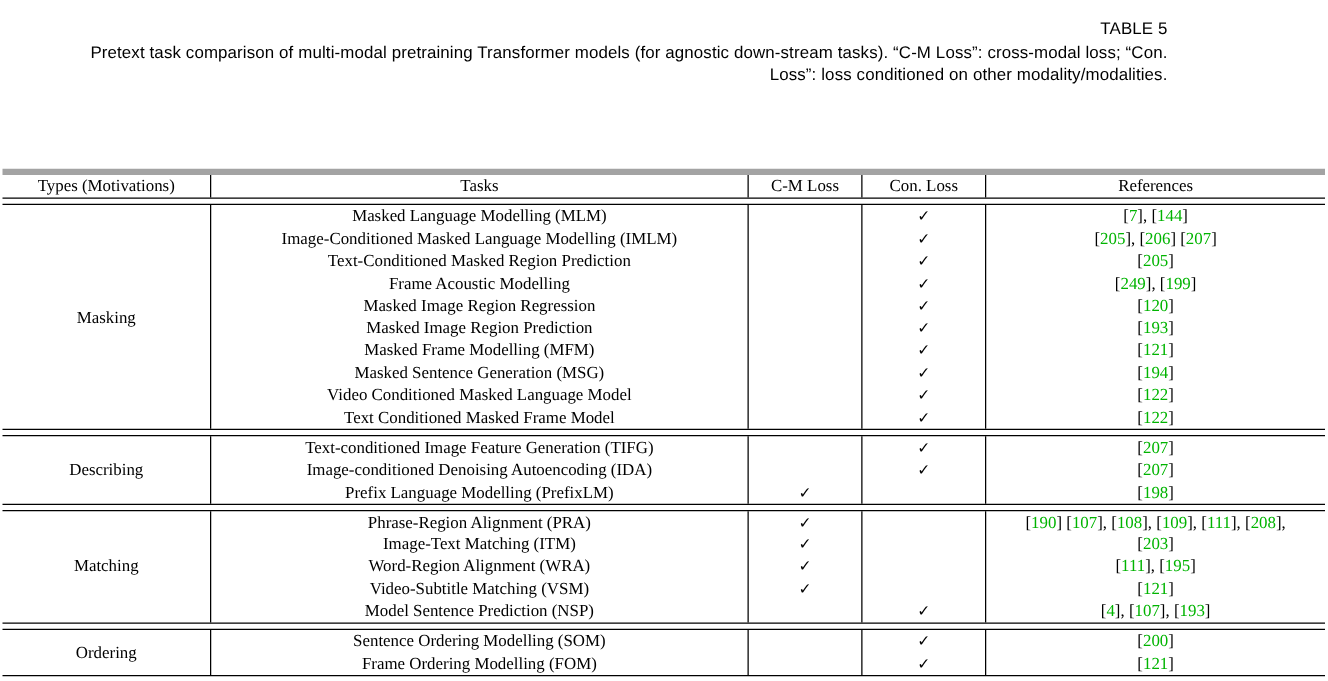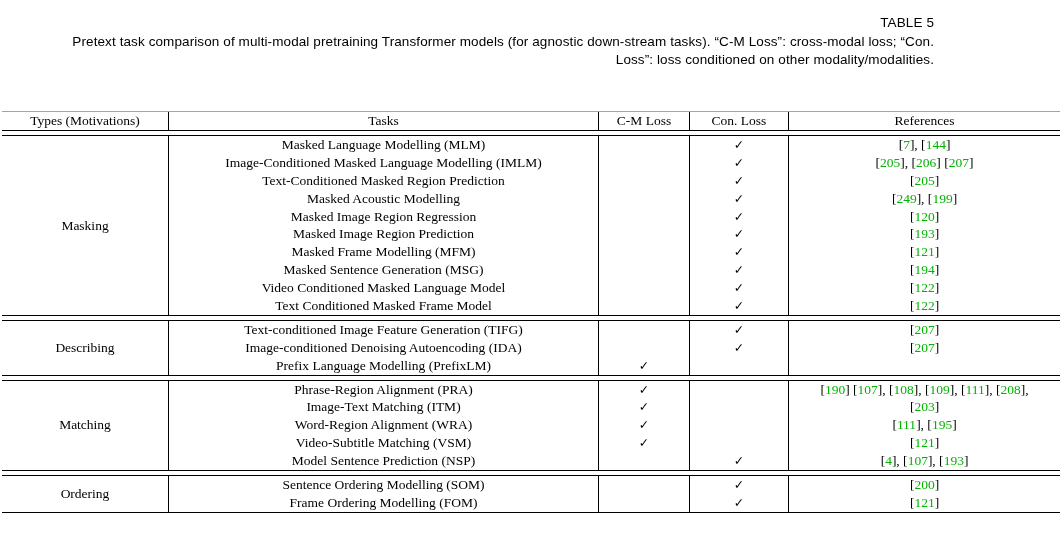--- a/index.html
+++ b/index.html
@@ -15,23 +15,23 @@
     top: 14px; left: 0;
     width: 934px;
     text-align: right;
     font-family: "Liberation Sans", sans-serif;
     font-size: 13.5px;
     line-height: 18.5px;
     letter-spacing: 0.1px;
   }
   .tbl {
     position: absolute;
-    top: 111px; left: 2px;
+    top: 135px; left: 2px;
     width: 1058px;
-    border-top: 1px solid #a3a3a3;
+    border-top: 5px solid #a3a3a3;
     border-bottom: 1px solid #000;
     font-size: 13.5px;
     line-height: 17.9px;
   }
   .flexrow { display: flex; }
   .hdr { height: 18px; align-items: center; }
   .hdr > div { text-align: center; }
   .c1 { flex: 0 0 166px; }
   .c2 { flex: 0 0 429px; }
   .c3 { flex: 0 0 90px; }
@@ -72,21 +72,21 @@
     <div class="c5">References</div>
   </div>
   <div class="dsep"></div>
   <div>
       <div class="flexrow group">
         <div class="c1 vr typecell">Masking</div>
         <div class="c2 vr colcells">
           <div class="cellrow">Masked Language Modelling (MLM)</div>
           <div class="cellrow">Image-Conditioned Masked Language Modelling (IMLM)</div>
           <div class="cellrow">Text-Conditioned Masked Region Prediction</div>
-          <div class="cellrow">Masked Acoustic Modelling</div>
+          <div class="cellrow">Frame Acoustic Modelling</div>
           <div class="cellrow">Masked Image Region Regression</div>
           <div class="cellrow">Masked Image Region Prediction</div>
           <div class="cellrow">Masked Frame Modelling (MFM)</div>
           <div class="cellrow">Masked Sentence Generation (MSG)</div>
           <div class="cellrow">Video Conditioned Masked Language Model</div>
           <div class="cellrow">Text Conditioned Masked Frame Model</div>
         </div>
         <div class="c3 vr colcells">
           <div class="cellrow"></div>
           <div class="cellrow"></div>
@@ -138,20 +138,21 @@
           <div class="cellrow chk">✓</div>
         </div>
         <div class="c4 vr colcells">
           <div class="cellrow chk">✓</div>
           <div class="cellrow chk">✓</div>
           <div class="cellrow"></div>
         </div>
         <div class="c5 colcells">
           <div class="cellrow">[<span class="cite">207</span>]</div>
           <div class="cellrow">[<span class="cite">207</span>]</div>
+          <div class="cellrow">[<span class="cite">198</span>]</div>
         </div>
       </div>
       <div class="dsep"></div>
       <div class="flexrow group">
         <div class="c1 vr typecell">Matching</div>
         <div class="c2 vr colcells">
           <div class="cellrow">Phrase-Region Alignment (PRA)</div>
           <div class="cellrow">Image-Text Matching (ITM)</div>
           <div class="cellrow">Word-Region Alignment (WRA)</div>
           <div class="cellrow">Video-Subtitle Matching (VSM)</div>

